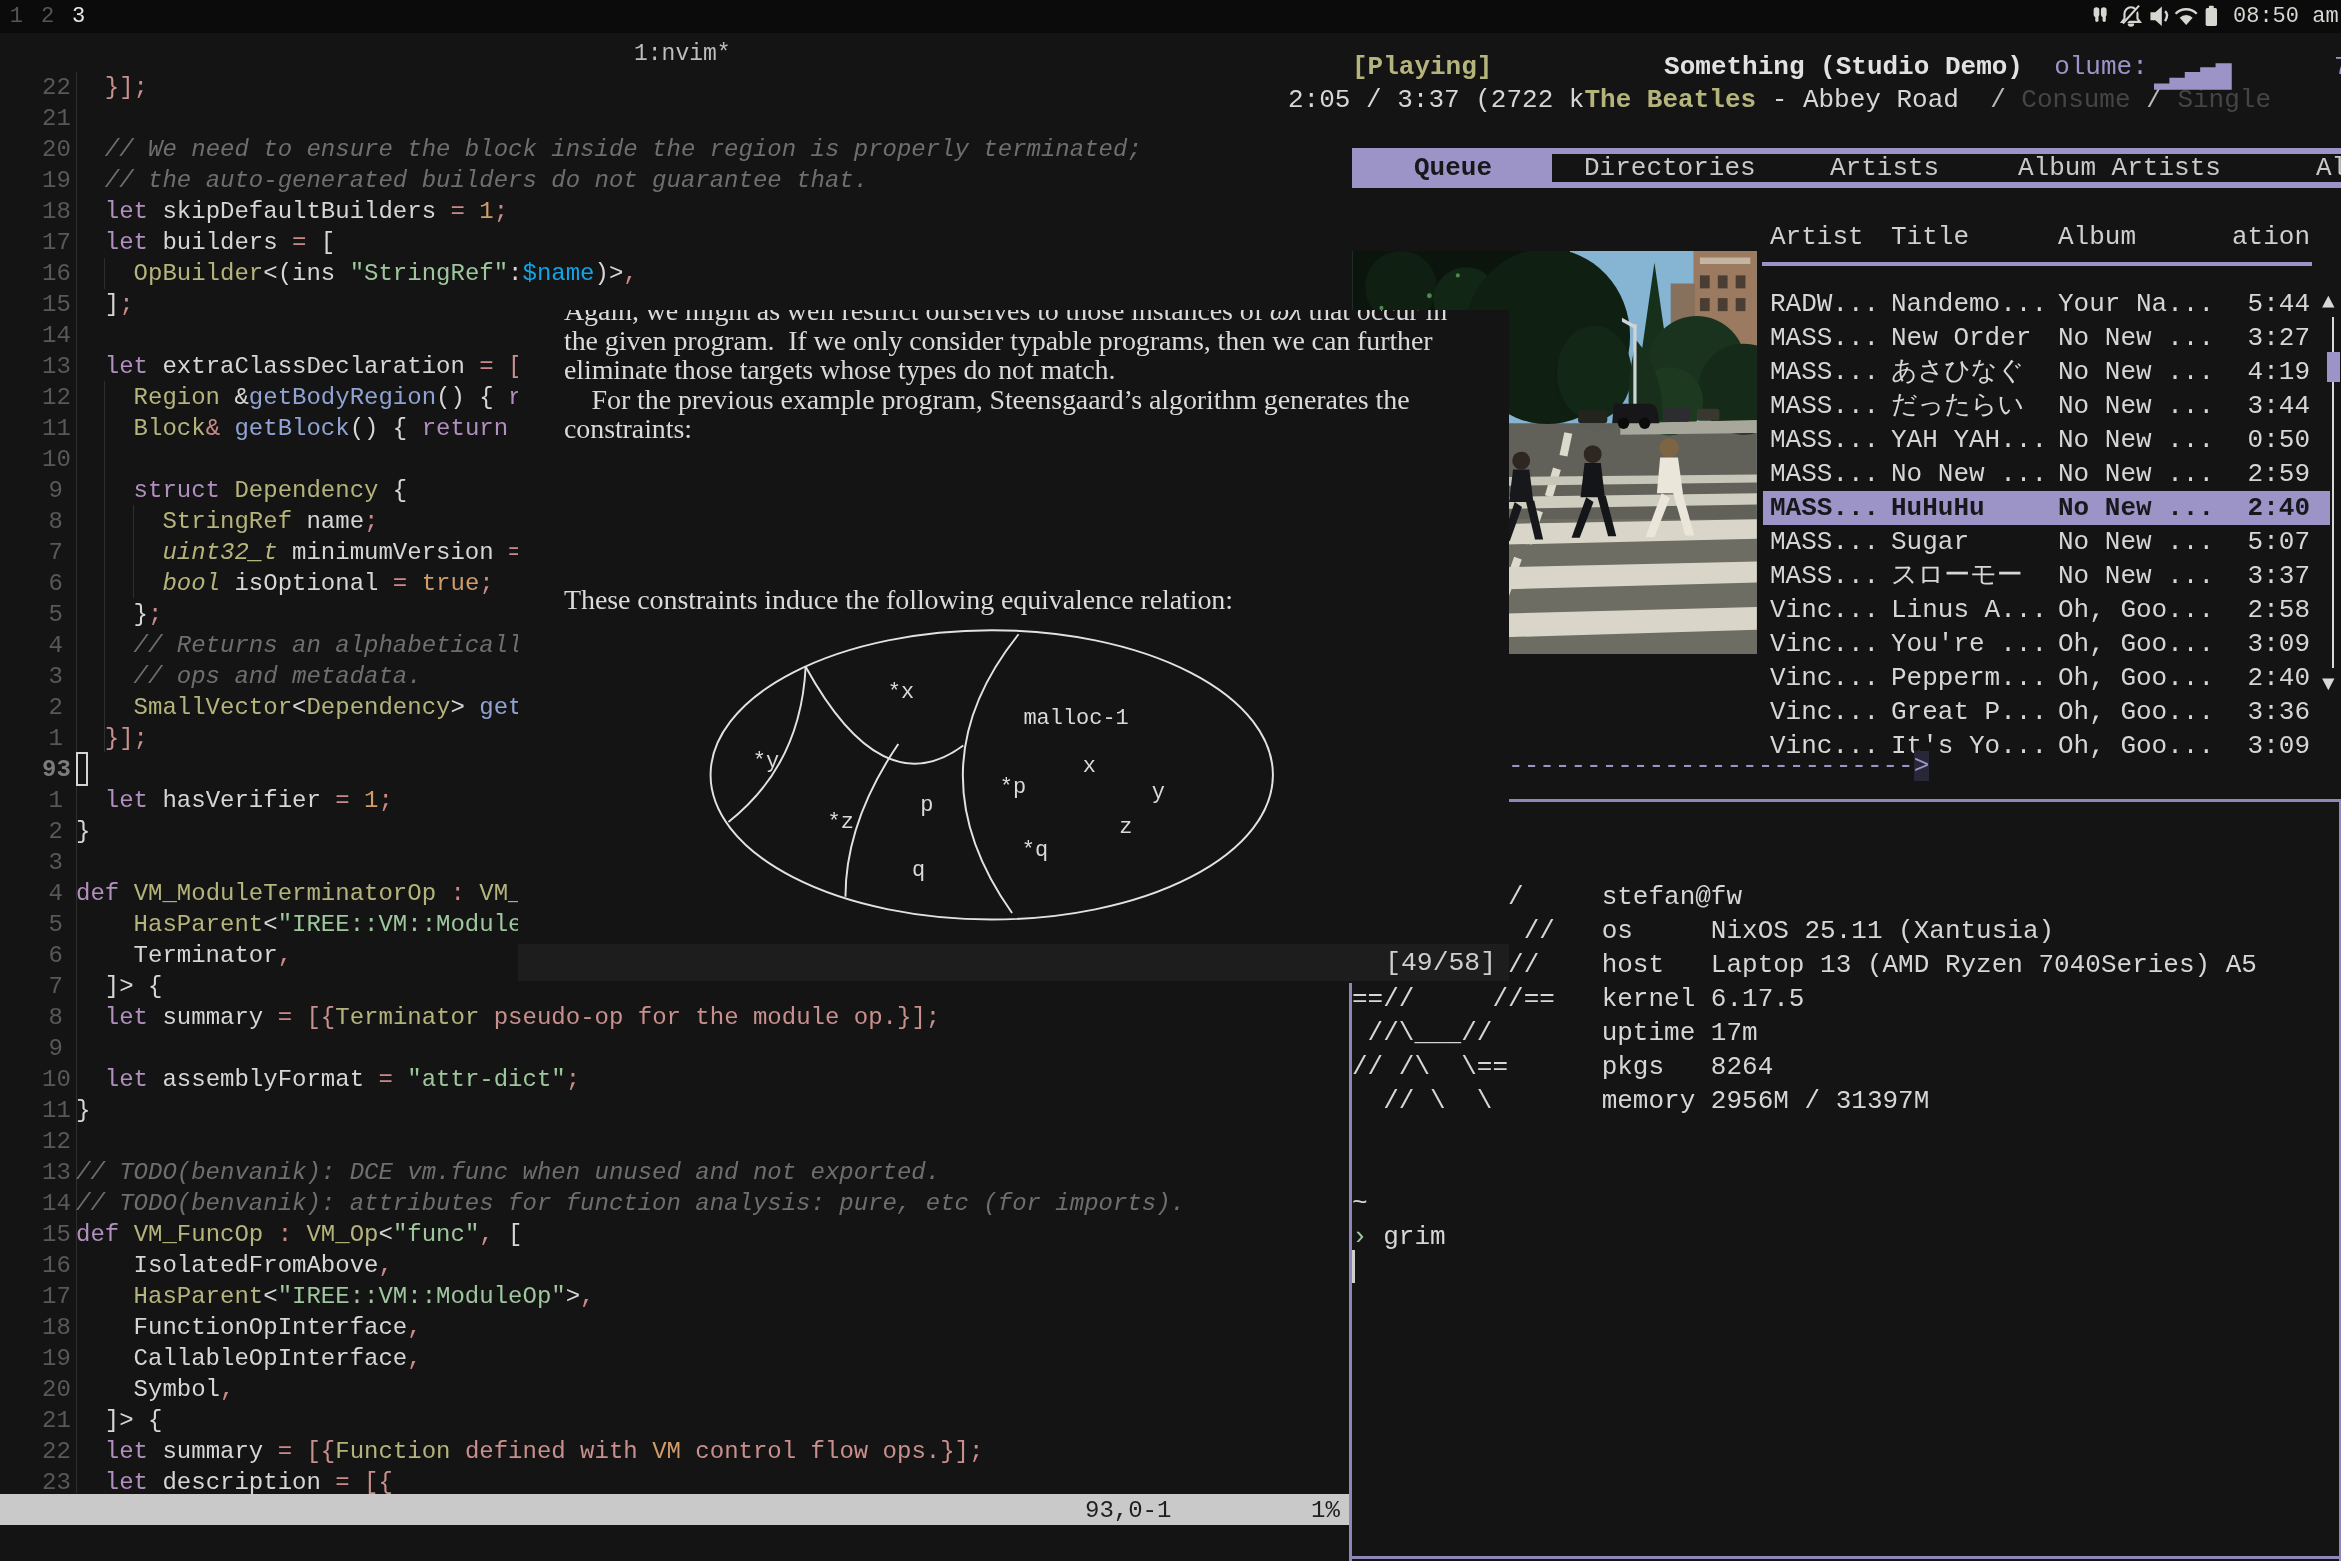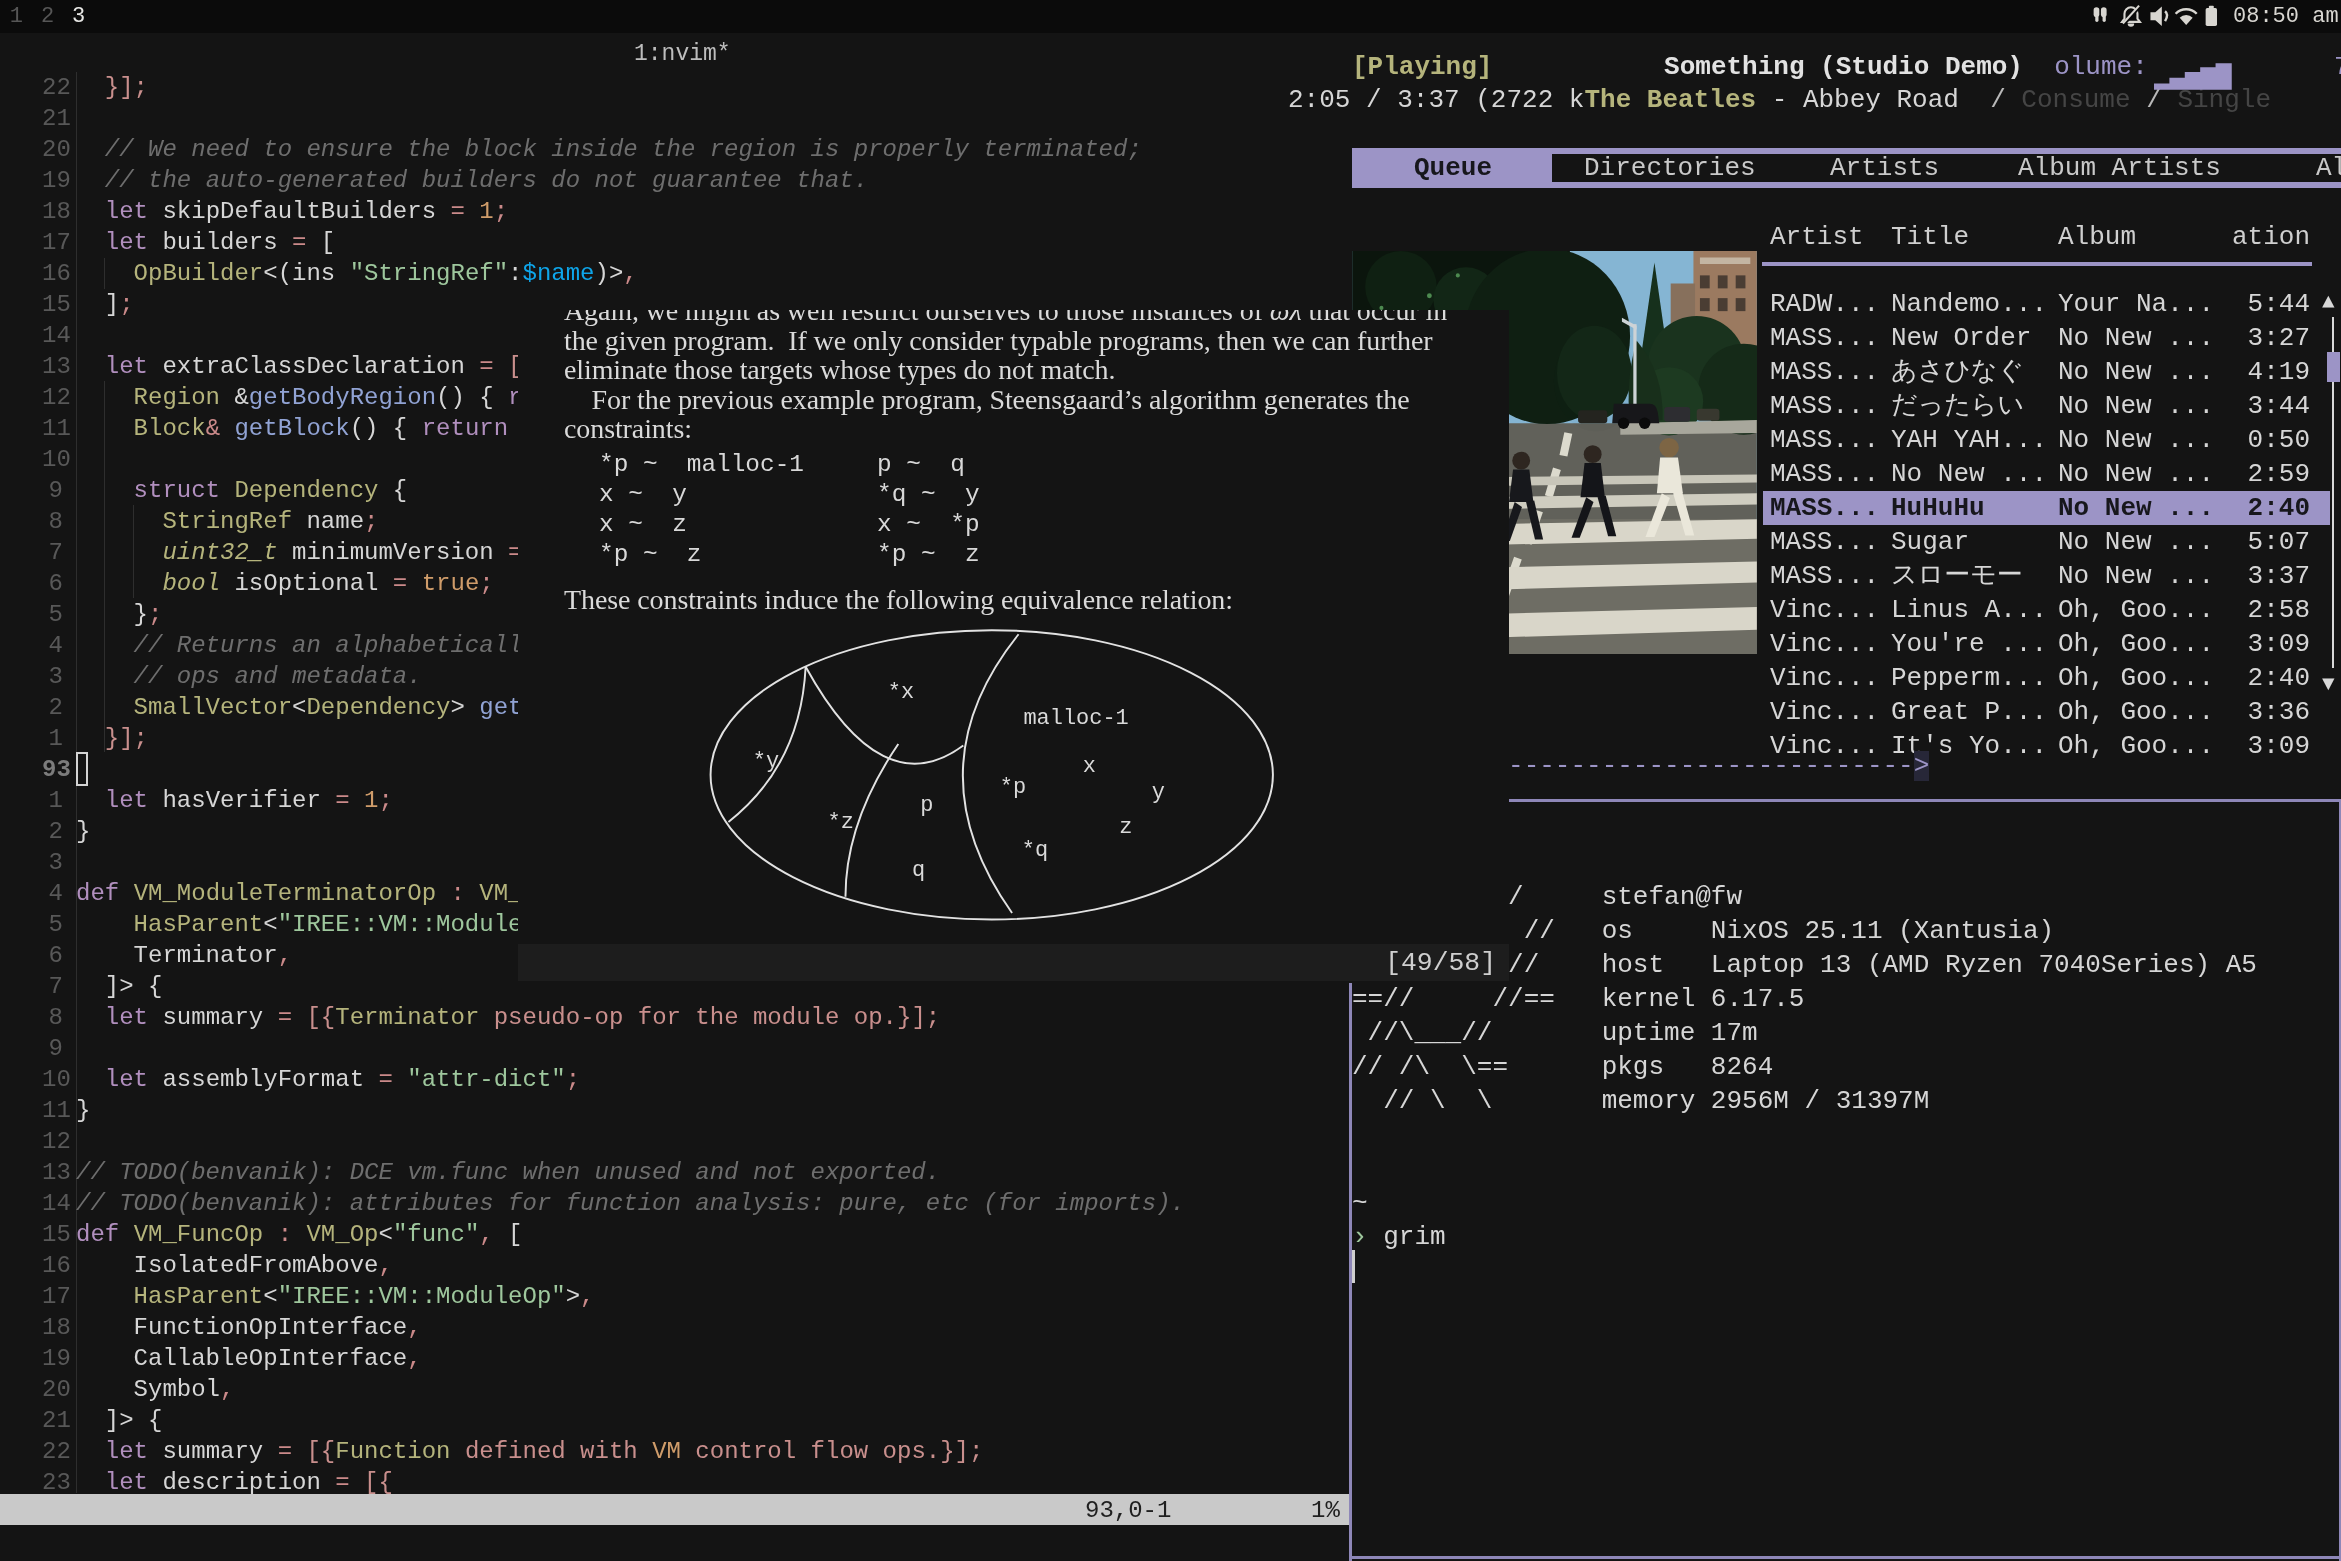--- a/index.html
+++ b/index.html
@@ -330,24 +330,20 @@
 <i class="g">›</i> grim
 </pre>
 <div class="abs" style="left:1352px;top:1250px;width:3.3px;height:33px;background:#cfcfcf;"></div>
 
 <div id="pdf" class="abs">
   <div class="ser abs" style="left:46px;top:-14px;line-height:29.5px;white-space:pre;">Again, we might as well restrict ourselves to those instances of <i style="font-style:italic">ωλ</i> that occur in
 the given program.  If we only consider typable programs, then we can further
 eliminate those targets whose types do not match.
     For the previous example program, Steensgaard’s algorithm generates the
 constraints:</div>
-  <pre class="mo abs" style="left:81px;top:140px;line-height:30px;">*p ~  malloc-1     p ~  q
-x ~  y             *q ~  y
-x ~  z             x ~  *p
-*p ~  z            *p ~  z</pre>
   <div class="ser abs" style="left:46px;top:274px;">These constraints induce the following equivalence relation:</div>
   <div class="abs" style="left:2.4px;top:0;">
 <svg width="989" height="642" viewBox="0 0 1216 790" style="position:absolute;left:0;top:0">
  <g fill="none" stroke="#e2e2e2" stroke-width="2.4">
   <ellipse cx="580" cy="572" rx="346" ry="178"></ellipse>
   <path d="M351,439 Q345,560 256,630"></path>
   <path d="M351,439 Q445,610 545,536"></path>
   <path d="M465,534 Q400,630 400,722"></path>
   <path d="M613,399 Q480,565 605,742"></path>
  </g>

